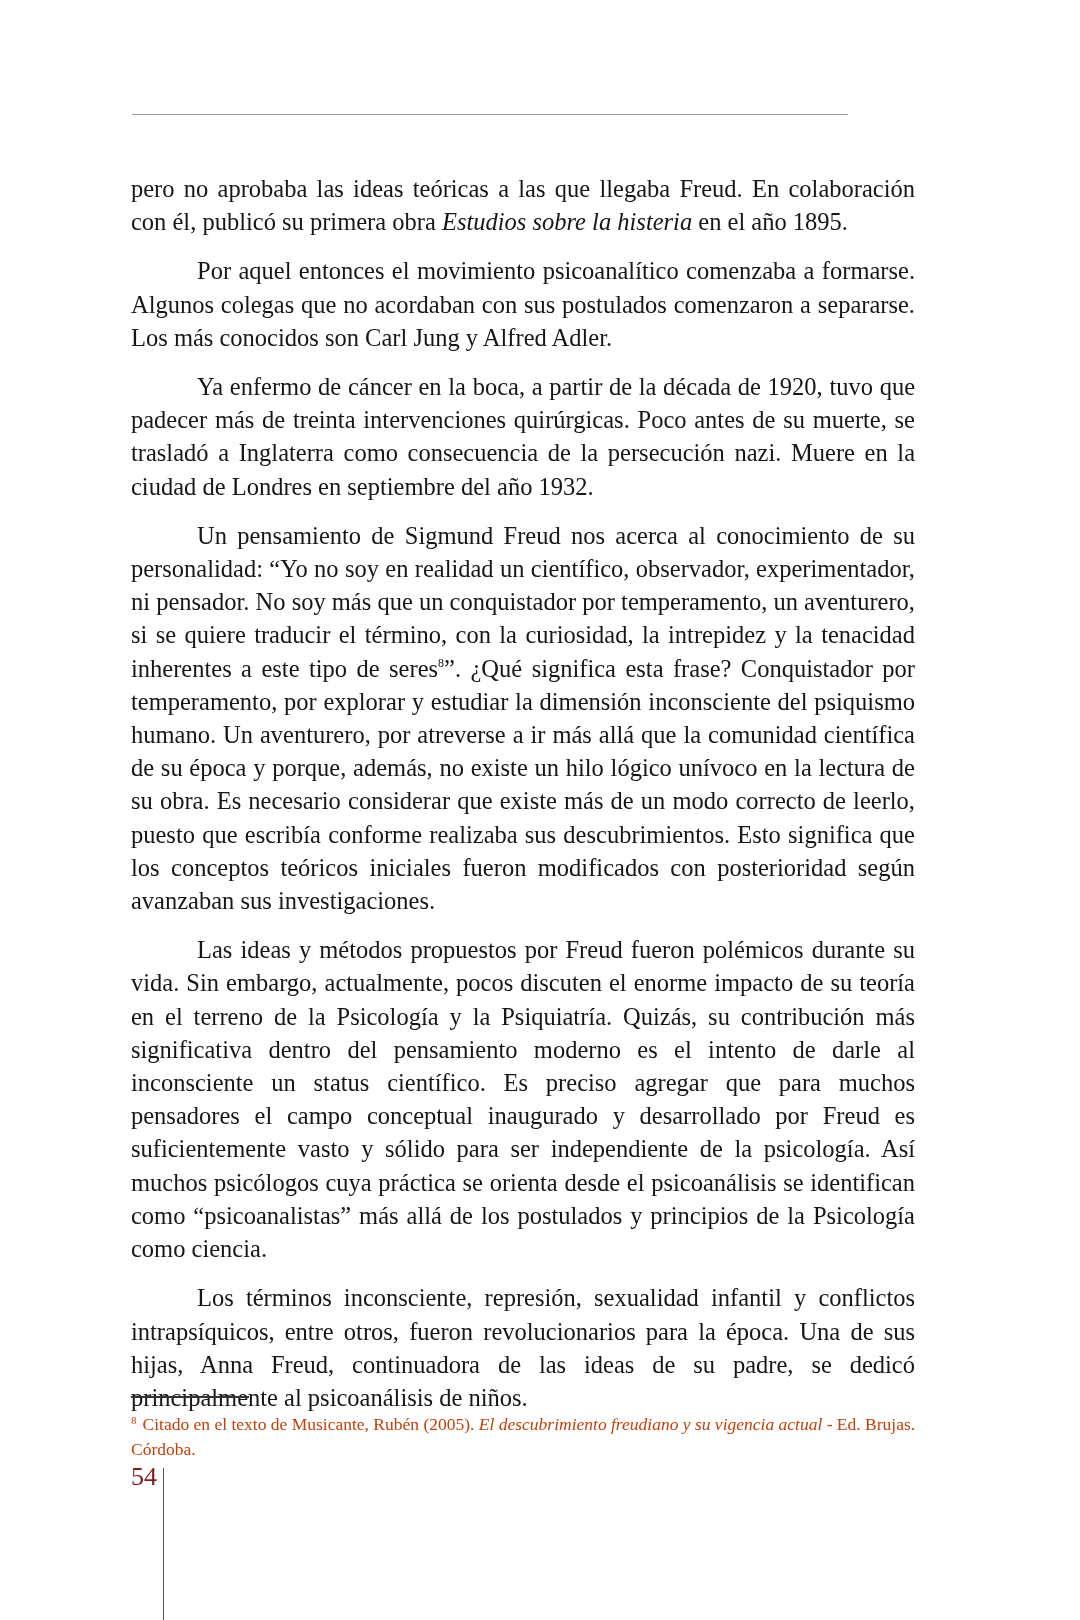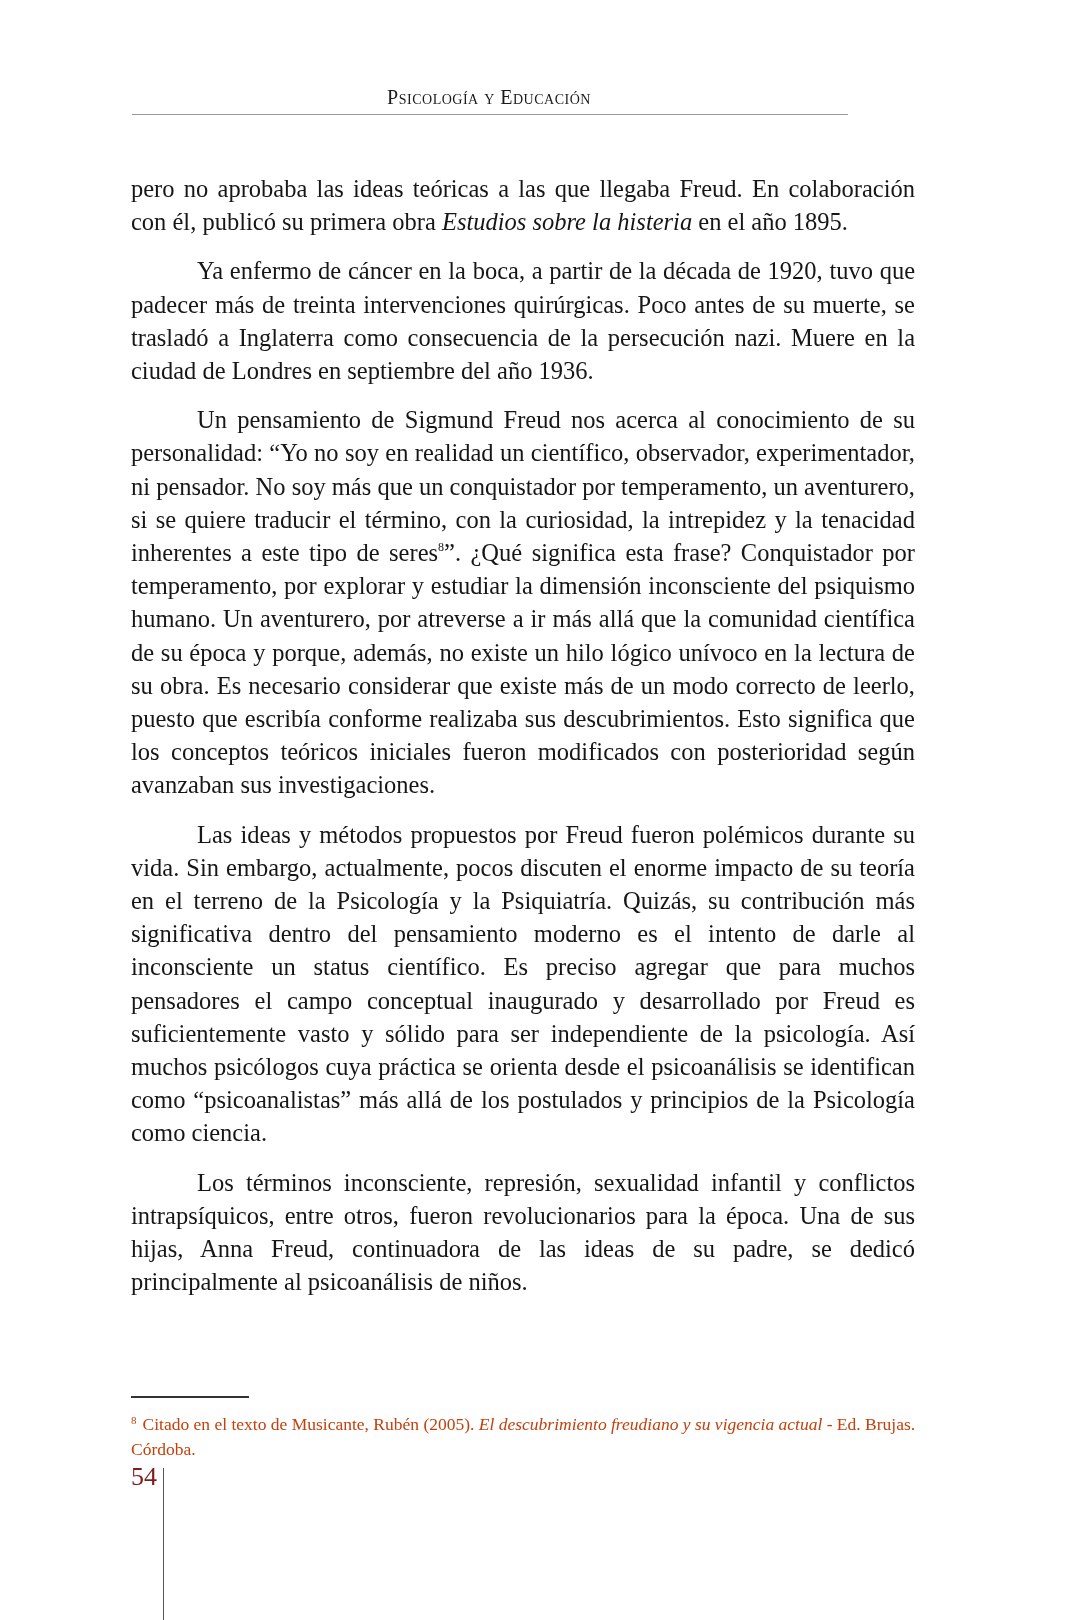--- a/index.html
+++ b/index.html
@@ -31,26 +31,26 @@
   .page-number {
     position: absolute; left: 131px; top: 1462px;
     font-family: "Liberation Serif", "DejaVu Serif", serif; font-size: 26px; color: #7f1d1d;
   }
   .gutter-line { position: absolute; left: 163px; top: 1468px; width: 1px; height: 152px; background: #555; }
 </style>
 </head>
 <body>
 
 <div class="page">
-  <div class="running-head">Psicología y Educación</div>
   <div class="head-rule"></div>
 
   <div class="body-text">
     <p class="first"><span>pero no aprobaba las ideas teóricas a las que llegaba Freud. En colaboración con él, publicó su primera obra </span><em>Estudios sobre la histeria</em><span> en el año 1895.</span></p>
-    <p>Ya enfermo de cáncer en la boca, a partir de la década de 1920, tuvo que padecer más de treinta intervenciones quirúrgicas. Poco antes de su muerte, se trasladó a Inglaterra como consecuencia de la persecución nazi. Muere en la ciudad de Londres en septiembre del año 1936.</p>
+    <p>Por aquel entonces el movimiento psicoanalítico comenzaba a formarse. Algunos colegas que no acordaban con sus postulados comenzaron a separarse. Los más conocidos son Carl Jung y Alfred Adler.</p>
+    <p>Ya enfermo de cáncer en la boca, a partir de la década de 1920, tuvo que padecer más de treinta intervenciones quirúrgicas. Poco antes de su muerte, se trasladó a Inglaterra como consecuencia de la persecución nazi. Muere en la ciudad de Londres en septiembre del año 1932.</p>
     <p><span>Un pensamiento de Sigmund Freud nos acerca al conocimiento de su personalidad: “Yo no soy en realidad un científico, observador, experimentador, ni pensador. No soy más que un conquistador por temperamento, un aventurero, si se quiere traducir el término, con la curiosidad, la intrepidez y la tenacidad inherentes a este tipo de seres</span><sup>8</sup><span>”. ¿Qué significa esta frase? Conquistador por temperamento, por explorar y estudiar la dimensión inconsciente del psiquismo humano. Un aventurero, por atreverse a ir más allá que la comunidad científica de su época y porque, además, no existe un hilo lógico unívoco en la lectura de su obra. Es necesario considerar que existe más de un modo correcto de leerlo, puesto que escribía conforme realizaba sus descubrimientos. Esto significa que los conceptos teóricos iniciales fueron modificados con posterioridad según avanzaban sus investigaciones.</span></p>
     <p>Las ideas y métodos propuestos por Freud fueron polémicos durante su vida. Sin embargo, actualmente, pocos discuten el enorme impacto de su teoría en el terreno de la Psicología y la Psiquiatría. Quizás, su contribución más significativa dentro del pensamiento moderno es el intento de darle al inconsciente un status científico. Es preciso agregar que para muchos pensadores el campo conceptual inaugurado y desarrollado por Freud es suficientemente vasto y sólido para ser independiente de la psicología. Así muchos psicólogos cuya práctica se orienta desde el psicoanálisis se identifican como “psicoanalistas” más allá de los postulados y principios de la Psicología como ciencia.</p>
     <p>Los términos inconsciente, represión, sexualidad infantil y conflictos intrapsíquicos, entre otros, fueron revolucionarios para la época. Una de sus hijas, Anna Freud, continuadora de las ideas de su padre, se dedicó principalmente al psicoanálisis de niños.</p>
   </div>
 
   <div class="fn-rule"></div>
   <div class="footnote"><sup>8</sup><span>Citado en el texto de Musicante, Rubén (2005). </span><em>El descubrimiento freudiano y su vigencia actual</em><span> - Ed. Brujas. Córdoba.</span></div>
 
   <div class="page-number">54</div>
   <div class="gutter-line"></div>

